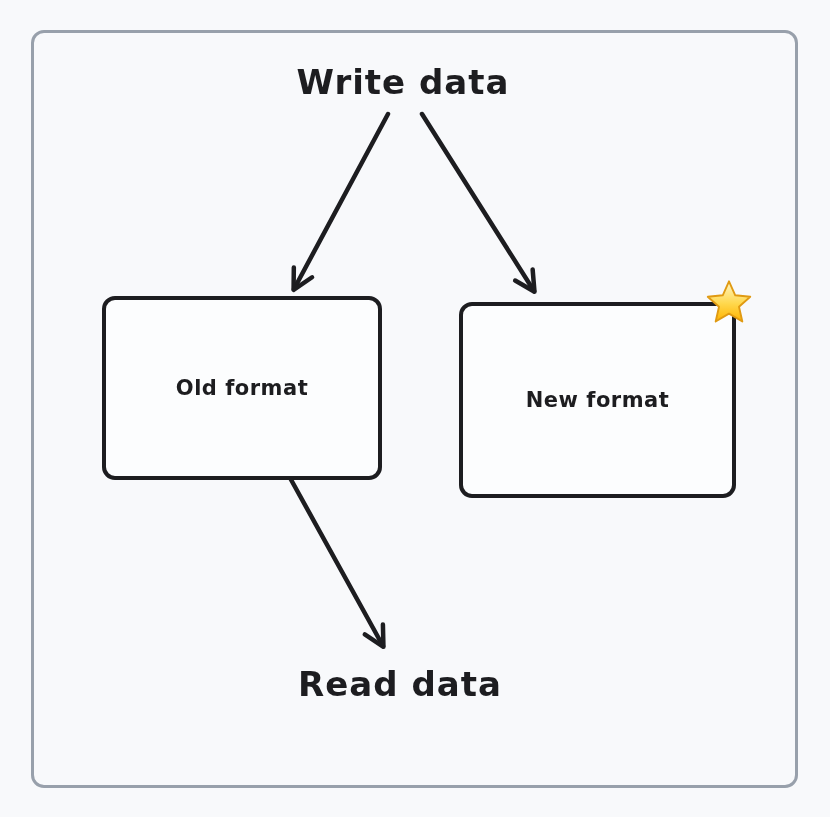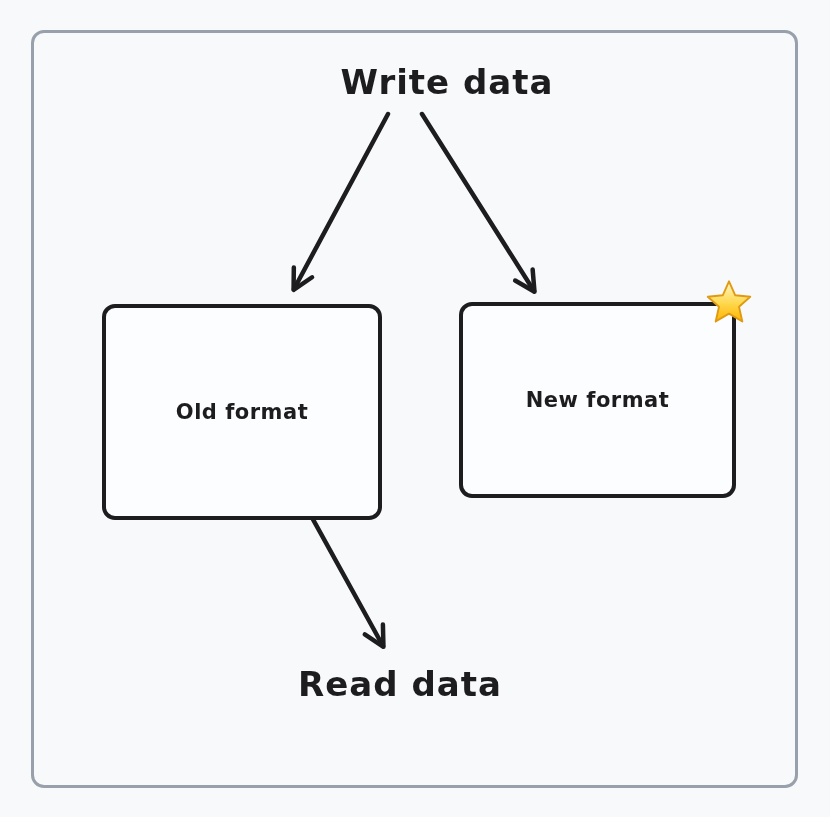--- a/index.html
+++ b/index.html
@@ -23,28 +23,28 @@
   .arrow-layer{
     position:absolute;left:0;top:0;width:830px;height:817px;
     pointer-events:none;
   }
   .edge{stroke:var(--ink);stroke-width:4.5;stroke-linecap:round;fill:none;}
   .edge-head{stroke:var(--ink);fill:none;stroke-linecap:round;stroke-linejoin:round;}
   .title{
     position:absolute;transform:translateX(-50%);
     font-size:34px;font-weight:700;letter-spacing:1px;white-space:nowrap;
   }
-  .title-top{left:403px;top:62px;margin-left:44px;}
+  .title-top{left:403px;top:62px;}
   .title-bottom{left:400px;top:664px;}
   .node{
     position:absolute;box-sizing:border-box;
     border:4px solid var(--ink);border-radius:13px;background:var(--box-fill);
     display:flex;align-items:center;justify-content:center;
   }
-  .node-old{left:102px;top:304px;width:280px;height:216px;}
+  .node-old{left:102px;top:296px;width:280px;height:184px;}
   .node-new{left:459px;top:302px;width:277px;height:196px;}
   .node-label{
     font-size:21px;font-weight:700;letter-spacing:0.5px;white-space:nowrap;
   }
   .star{
     position:absolute;left:704px;top:278px;width:50px;height:50px;
   }
 </style>
 </head>
 <body>

